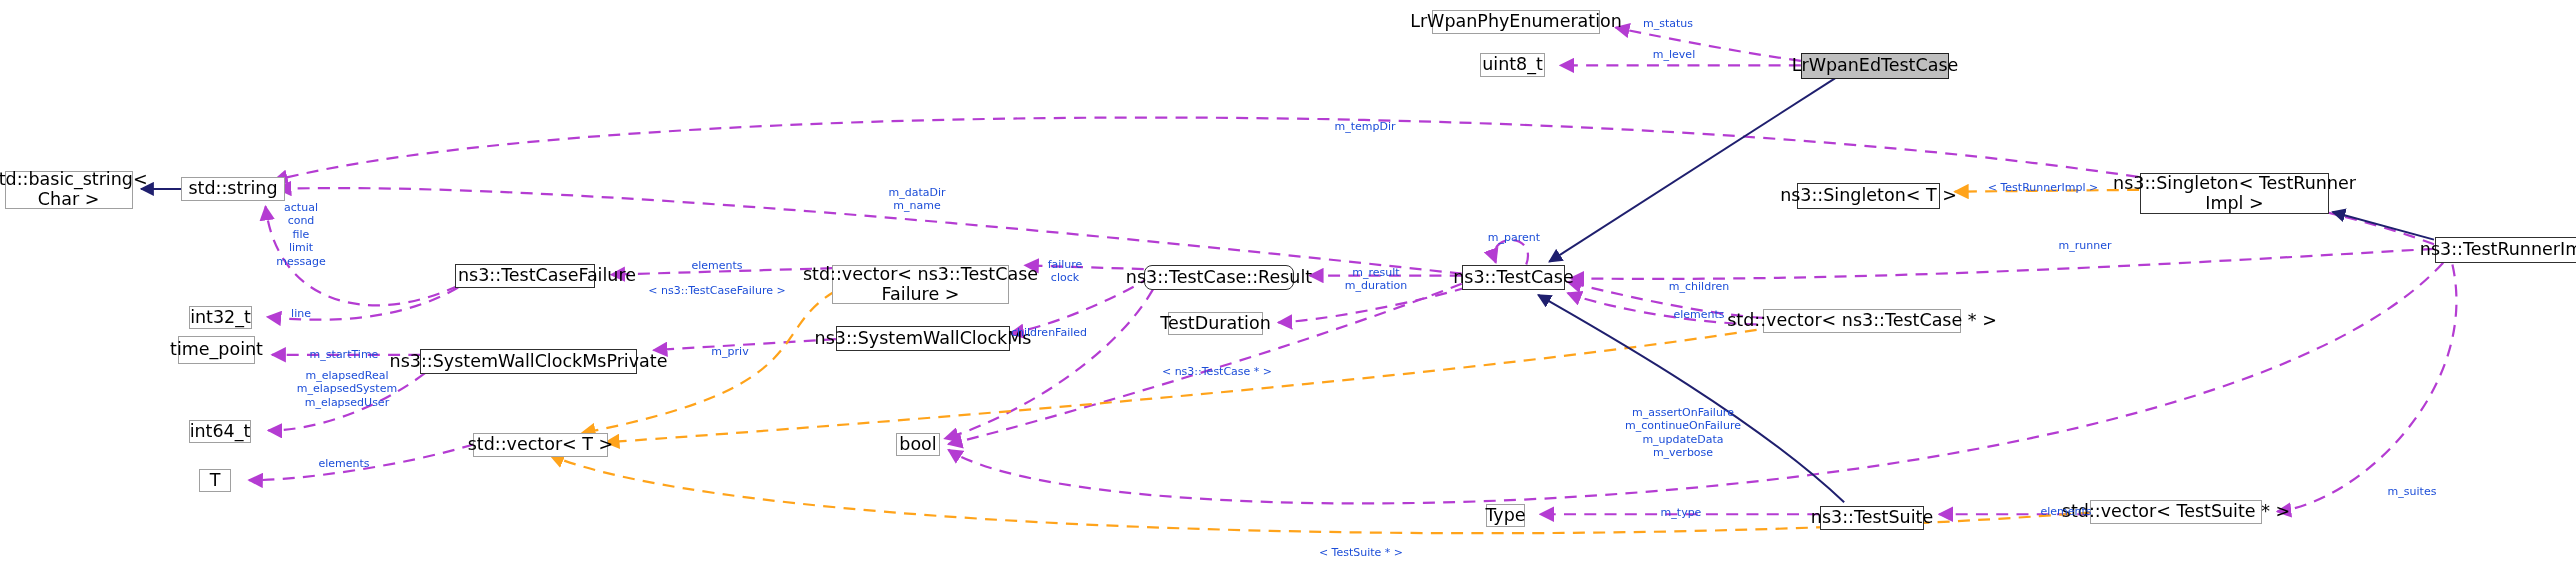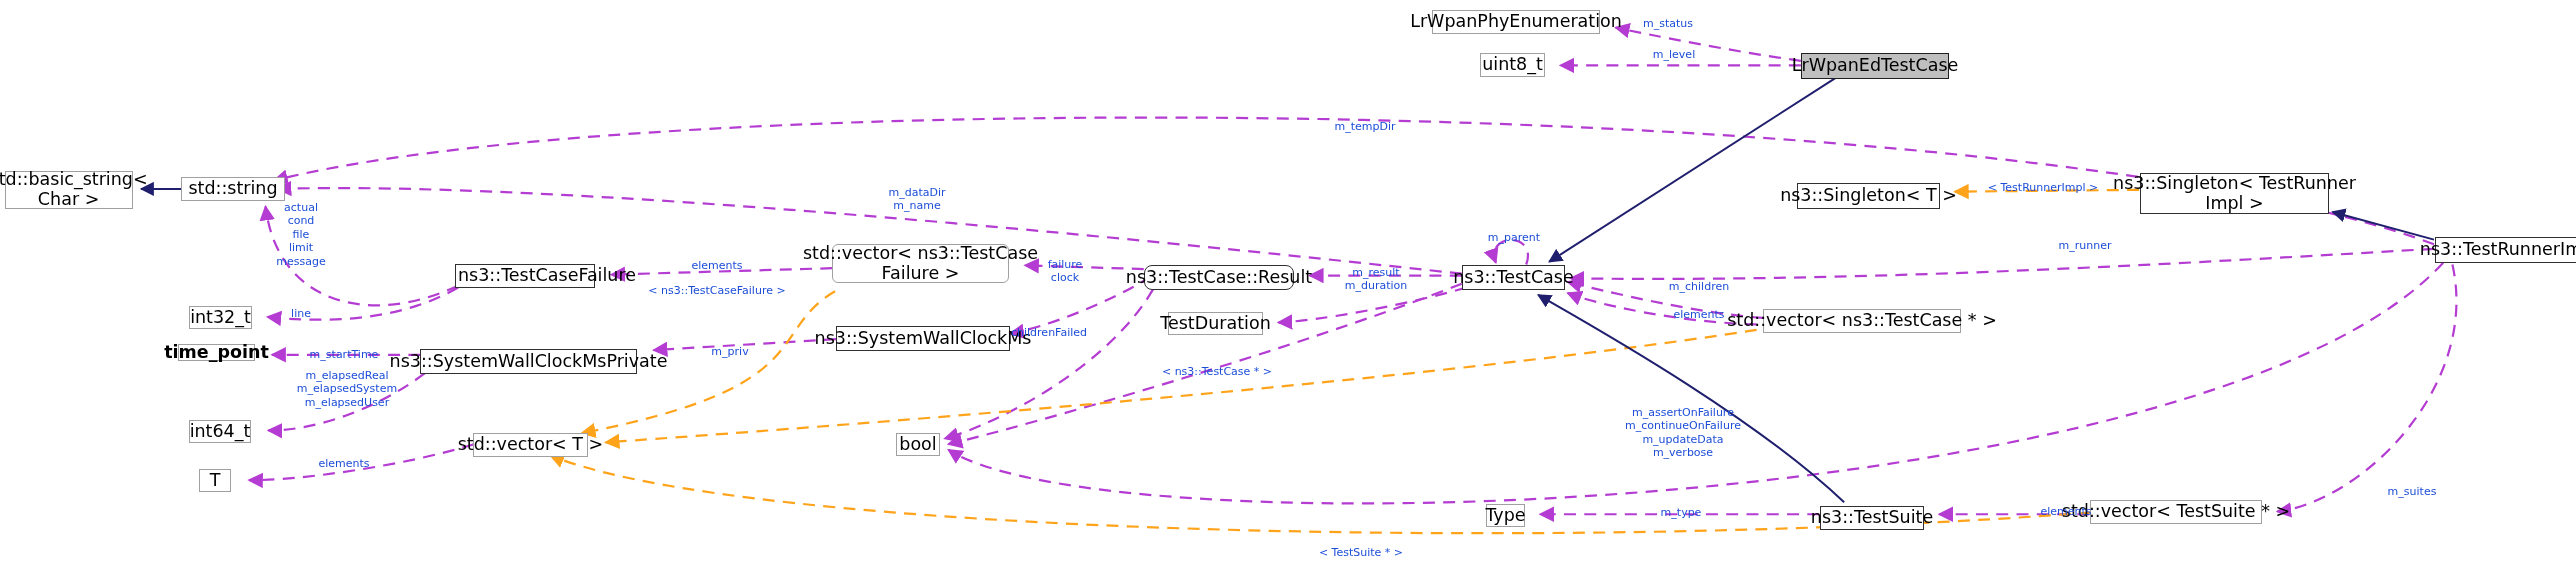--- a/index.html
+++ b/index.html
@@ -82,32 +82,32 @@
       <div class="node thin" style="left: 1480px; top: 53px; width: 65px; height: 24px;">uint8_t</div>
       <div class="node hl" style="left: 1801px; top: 53px; width: 148px; height: 26px;">LrWpanEdTestCase</div>
       <div class="node thin" style="left: 4.6px; top: 171px; width: 128px; height: 38px;">std::basic_string&lt;
 Char &gt;</div>
       <div class="node thin" style="left: 181px; top: 177px; width: 104px; height: 24px;">std::string</div>
       <div class="node thick" style="left: 1797px; top: 183px; width: 143px; height: 26px;">ns3::Singleton&lt; T &gt;</div>
       <div class="node thick" style="left: 2140px; top: 173px; width: 189px; height: 41px;">ns3::Singleton&lt; TestRunner
 Impl &gt;</div>
       <div class="node thick" style="left: 2435px; top: 237px; width: 148px; height: 26px;">ns3::TestRunnerImpl</div>
       <div class="node thick" style="left: 455px; top: 264px; width: 140px; height: 24px; padding-left: 44px;">ns3::TestCaseFailure</div>
-      <div class="node thin" style="left: 832px; top: 244px; width: 177px; height: 39px; border-radius: 6px;">std::vector&lt; ns3::TestCase
+      <div class="node thin" style="left: 832px; top: 265px; width: 177px; height: 39px;">std::vector&lt; ns3::TestCase
 Failure &gt;</div>
       <div class="node thick" style="left: 1144px; top: 265px; width: 150px; height: 25px; border-radius: 8px;">ns3::TestCase::Result</div>
       <div class="node thick" style="left: 1462px; top: 265px; width: 103px; height: 25px;">ns3::TestCase</div>
       <div class="node thin" style="left: 189px; top: 306px; width: 63px; height: 23px;">int32_t</div>
       <div class="node thin" style="left: 1168px; top: 312px; width: 95px; height: 23px;">TestDuration</div>
       <div class="node thin" style="left: 1763px; top: 309px; width: 198px; height: 24px;">std::vector&lt; ns3::TestCase * &gt;</div>
-      <div class="node thin" style="left: 178px; top: 344px; width: 77px; height: 17px; font-weight: bold;">time_point</div>
+      <div class="node thin" style="left: 178px; top: 336px; width: 77px; height: 28px;">time_point</div>
       <div class="node thick" style="left: 420px; top: 349px; width: 217px; height: 25px;">ns3::SystemWallClockMsPrivate</div>
       <div class="node thick" style="left: 836px; top: 326px; width: 174px; height: 25px;">ns3::SystemWallClockMs</div>
       <div class="node thin" style="left: 189px; top: 420px; width: 62px; height: 23px;">int64_t</div>
-      <div class="node thin" style="left: 473px; top: 433px; width: 115px; height: 24px;">std::vector&lt; T &gt;</div>
+      <div class="node thin" style="left: 473px; top: 433px; width: 135px; height: 24px;">std::vector&lt; T &gt;</div>
       <div class="node thin" style="left: 896px; top: 433px; width: 44px; height: 23px;">bool</div>
       <div class="node thin" style="left: 199px; top: 469px; width: 32px; height: 23px;">T</div>
       <div class="node thin" style="left: 1486px; top: 504px; width: 39px; height: 23px;">Type</div>
       <div class="node thick" style="left: 1820px; top: 506px; width: 104px; height: 24px;">ns3::TestSuite</div>
       <div class="node thin" style="left: 2090px; top: 500px; width: 172px; height: 24px;">std::vector&lt; TestSuite * &gt;</div>
     </div>
   <div id="labels">
       <div class="elabel" style="left: 1668px; top: 24px;">m_status</div>
       <div class="elabel" style="left: 1674px; top: 55px;">m_level</div>
       <div class="elabel" style="left: 1365px; top: 127px;">m_tempDir</div>

